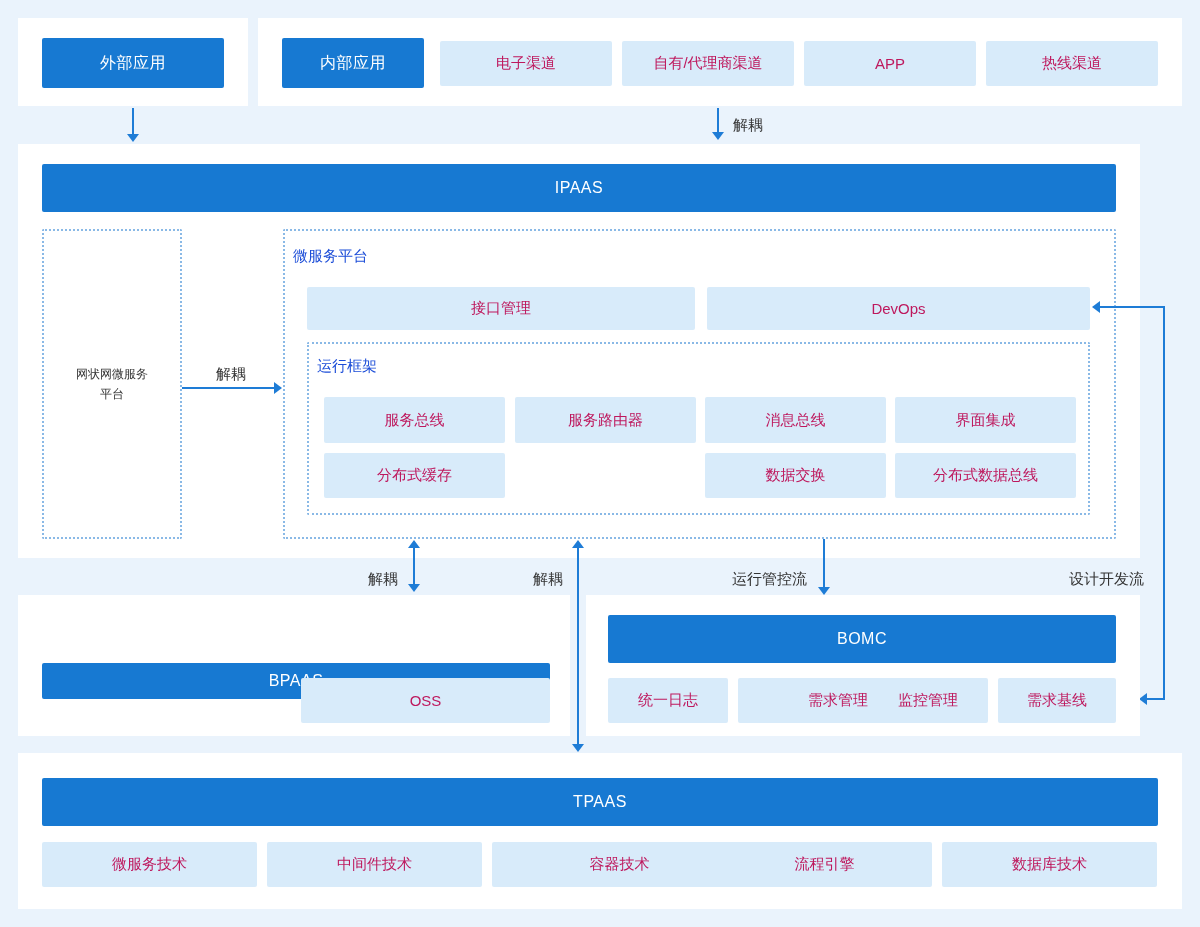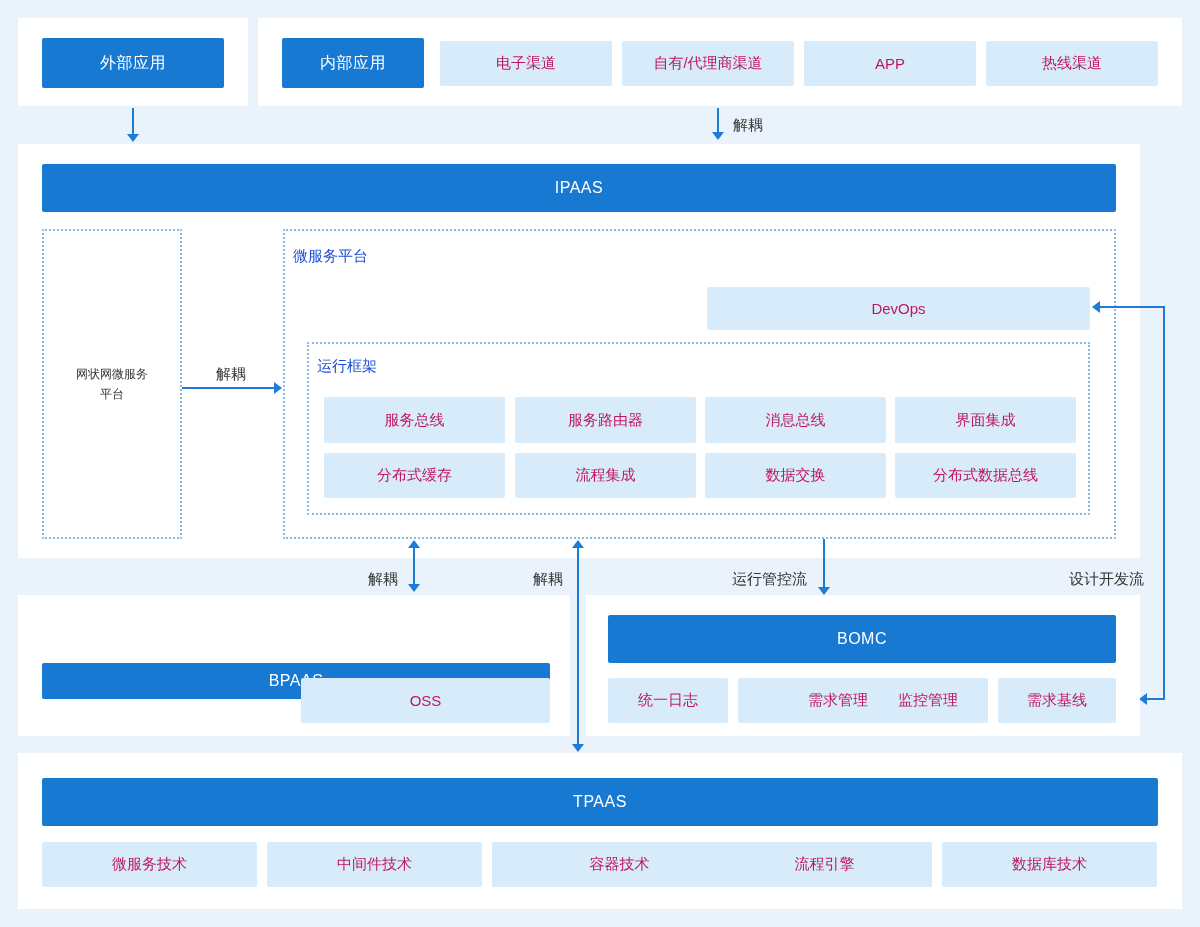--- a/index.html
+++ b/index.html
@@ -90,33 +90,33 @@
   <div>
     <div class="hline" style="left:182px;top:387px;width:94px;"></div>
     <div class="head head-right" style="left:274px;top:382px;"></div>
   </div>
   <div class="flow-label" style="left:216px;top:365px;">解耦</div>
 
   <div class="dotted" style="left:283px;top:229px;width:833px;height:310px;">
     <div class="area-title" style="top:16px;">微服务平台</div>
   </div>
 
+  <div class="box" style="left:307px;top:287px;width:388px;height:43px;">接口管理</div>
   <div class="box" style="left:707px;top:287px;width:383px;height:43px;">DevOps</div>
 
   <div class="dotted" style="left:307px;top:342px;width:783px;height:173px;">
     <div class="area-title" style="top:13px;">运行框架</div>
   </div>
 
   <div class="box" style="left:324px;top:397px;width:181px;height:46px;">服务总线</div>
   <div class="box" style="left:515px;top:397px;width:181px;height:46px;">服务路由器</div>
   <div class="box" style="left:705px;top:397px;width:181px;height:46px;">消息总线</div>
   <div class="box" style="left:895px;top:397px;width:181px;height:46px;">界面集成</div>
 
   <div class="box" style="left:324px;top:453px;width:181px;height:45px;">分布式缓存</div>
-  <div class="box" style="left:515px;top:453px;width:181px;height:45px;">流程集成</div>
   <div class="box" style="left:705px;top:453px;width:181px;height:45px;">数据交换</div>
   <div class="box" style="left:895px;top:453px;width:181px;height:45px;">分布式数据总线</div>
 
   <div>
     <div class="vline" style="left:413px;top:546px;height:40px;"></div>
     <div class="head head-up" style="left:408px;top:540px;"></div>
     <div class="head head-down" style="left:408px;top:584px;"></div>
   </div>
   <div class="flow-label" style="left:368px;top:570px;">解耦</div>
 

